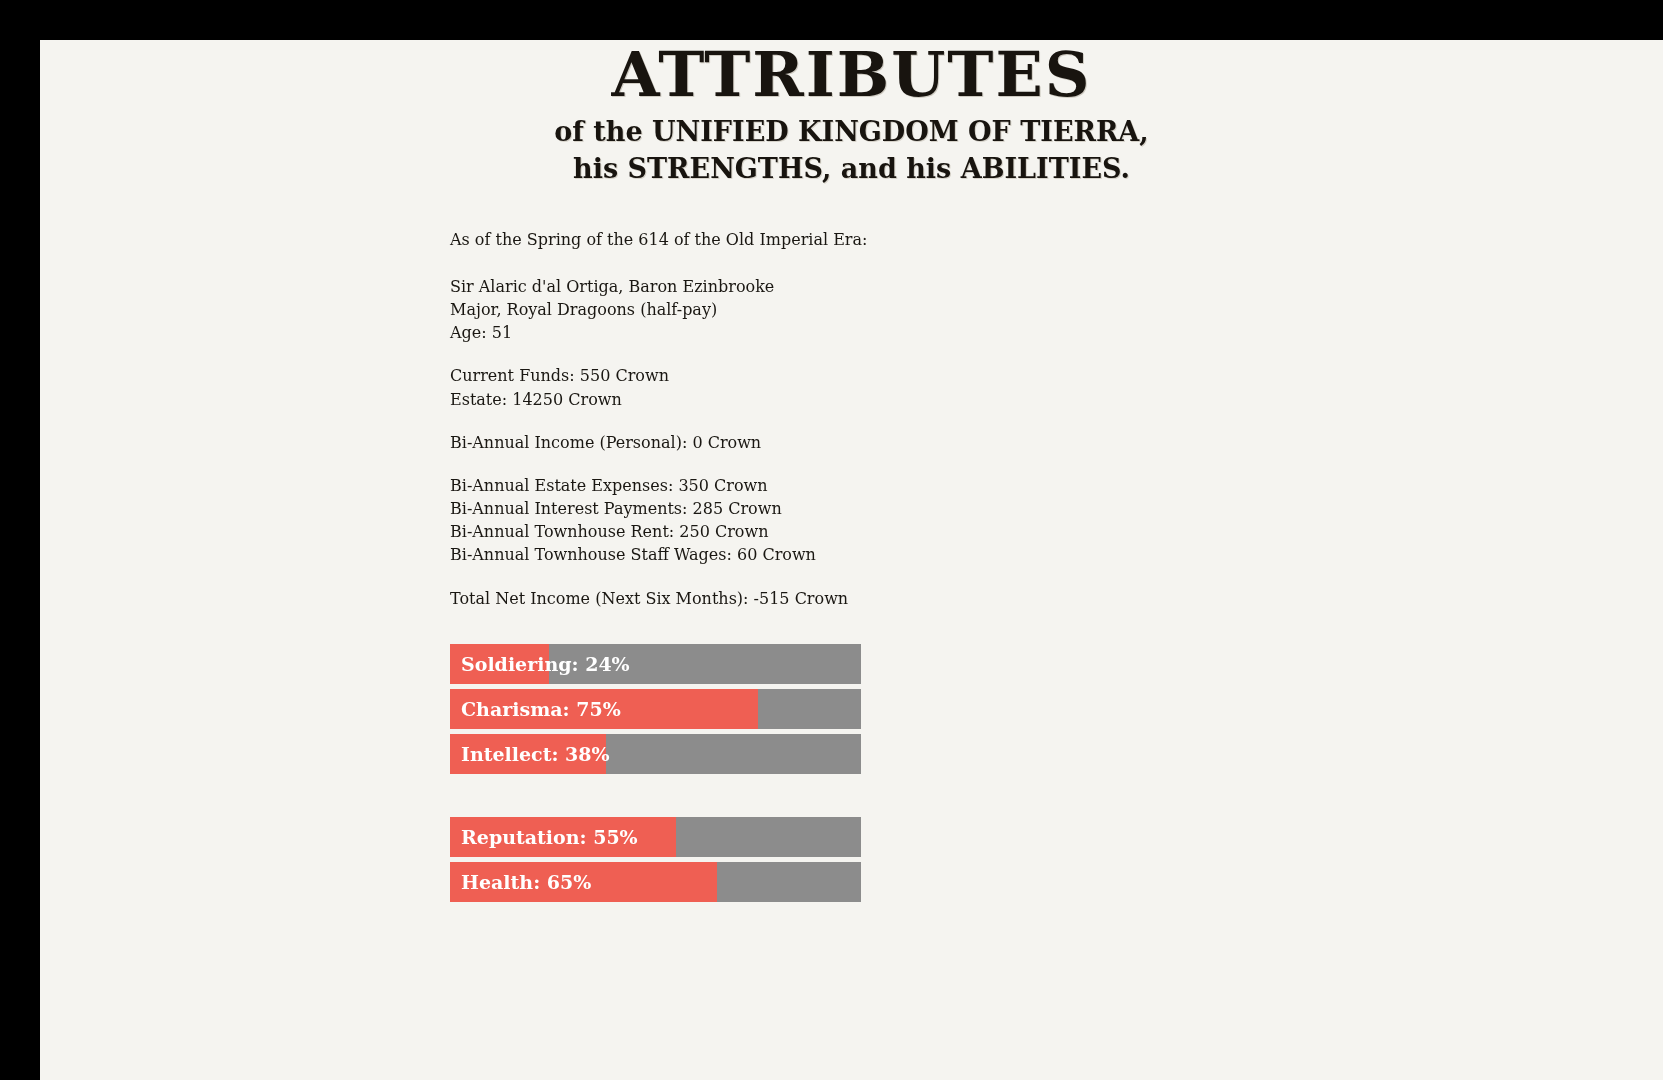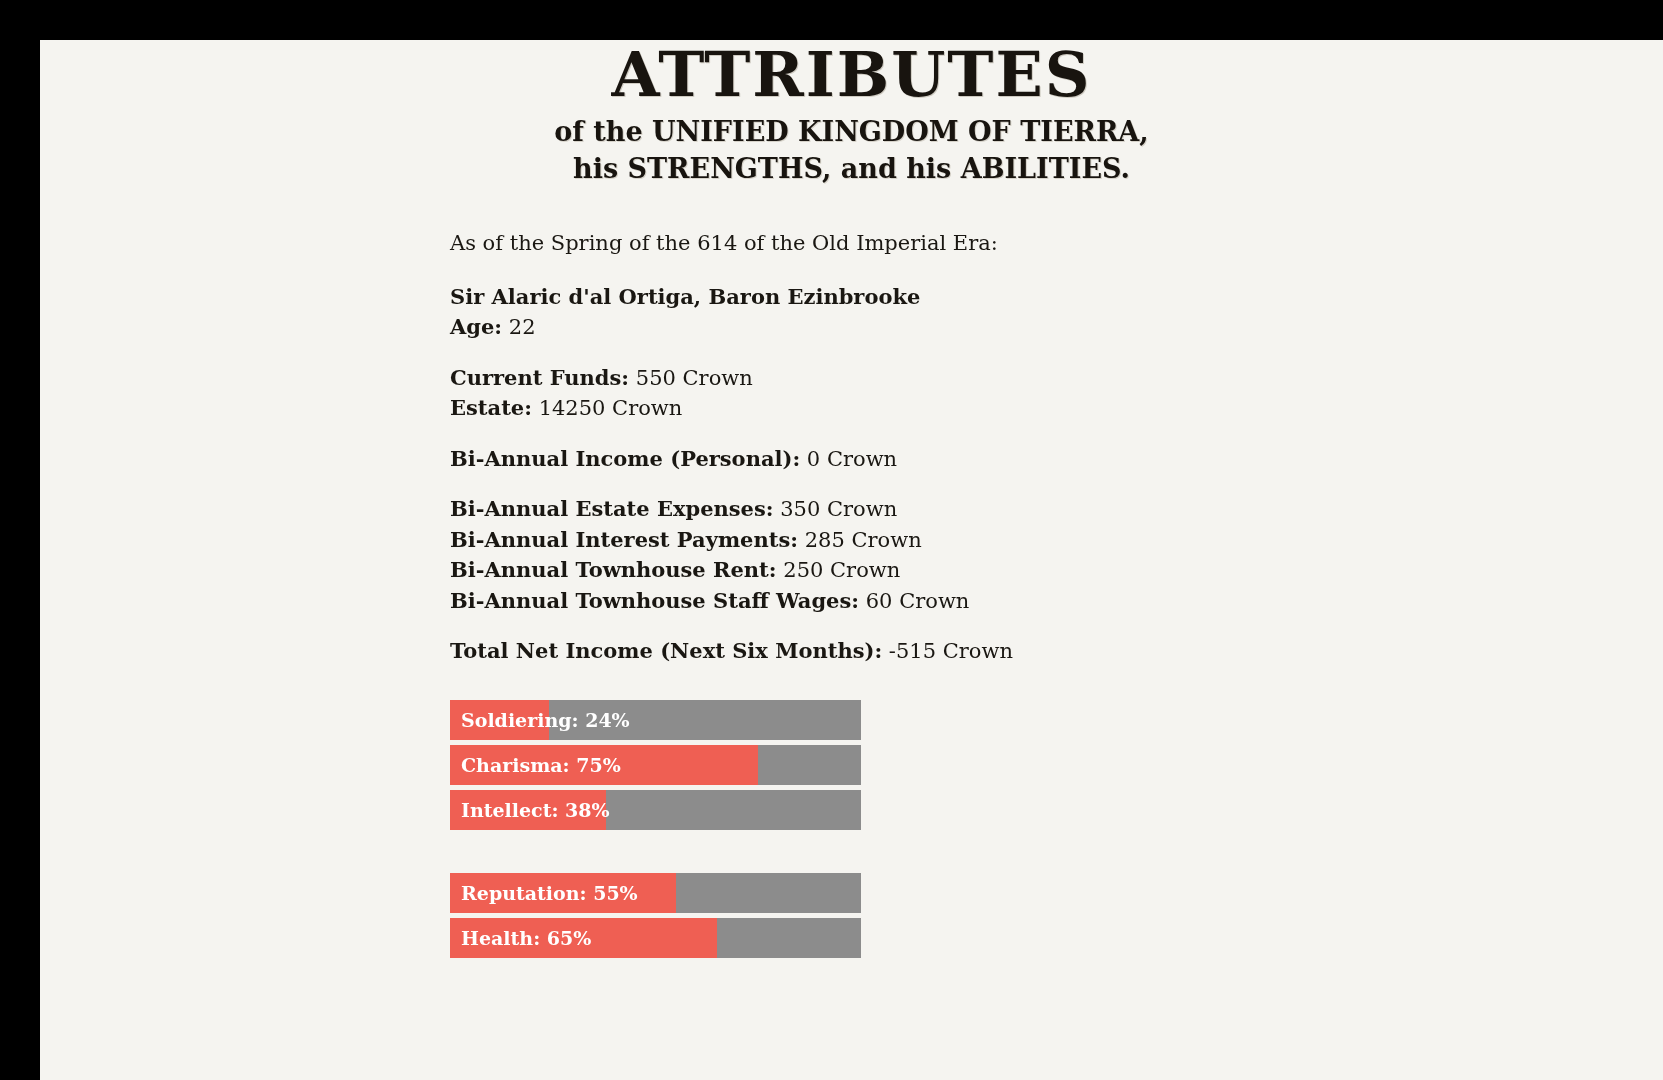--- a/index.html
+++ b/index.html
@@ -47,28 +47,28 @@
     line-height: 1.38;
     margin: 6px 0 0 0;
     text-shadow: 1px 1px 0 #d6d2c9;
   }
   .body-wrap {
     margin-top: 40px;
     padding-left: 410px;
   }
   .line {
     font-family: "DejaVu Serif", serif;
-    font-size: 21px;
+    font-size: 16px;
     color: #1a1712;
     line-height: 1.45;
     margin: 0;
     padding: 0;
   }
   .line b {
-    font-weight: bold;
+    font-weight: normal;
   }
   .gap-sm { height: 20px; }
   .gap-md { height: 24px; }
   .bars {
     margin-top: 34px;
     padding-left: 410px;
     font-weight: bold;
   }
   .bar-row {
     position: relative;
@@ -108,21 +108,22 @@
       <div class="subtitle">
         <div>of the UNIFIED KINGDOM OF TIERRA,</div>
         <div>his STRENGTHS, and his ABILITIES.</div>
       </div>
     </div>
 
     <div class="body-wrap">
       <p class="line">As of the Spring of the 614 of the Old Imperial Era:</p>
       <div class="gap-md"></div>
       <p class="line"><b>Sir Alaric d'al Ortiga, Baron Ezinbrooke</b></p>
-      <p class="line"><b>Age:</b> <span>22</span></p>
+      <p class="line">Major, Royal Dragoons (half-pay)</p>
+      <p class="line"><b>Age:</b> <span>51</span></p>
 
       <div class="gap-sm"></div>
       <p class="line"><b>Current Funds:</b> <span>550 Crown</span></p>
       <p class="line"><b>Estate:</b> <span>14250 Crown</span></p>
 
       <div class="gap-sm"></div>
       <p class="line"><b>Bi-Annual Income (Personal):</b> <span>0 Crown</span></p>
 
       <div class="gap-sm"></div>
       <p class="line"><b>Bi-Annual Estate Expenses:</b> <span>350 Crown</span></p>

